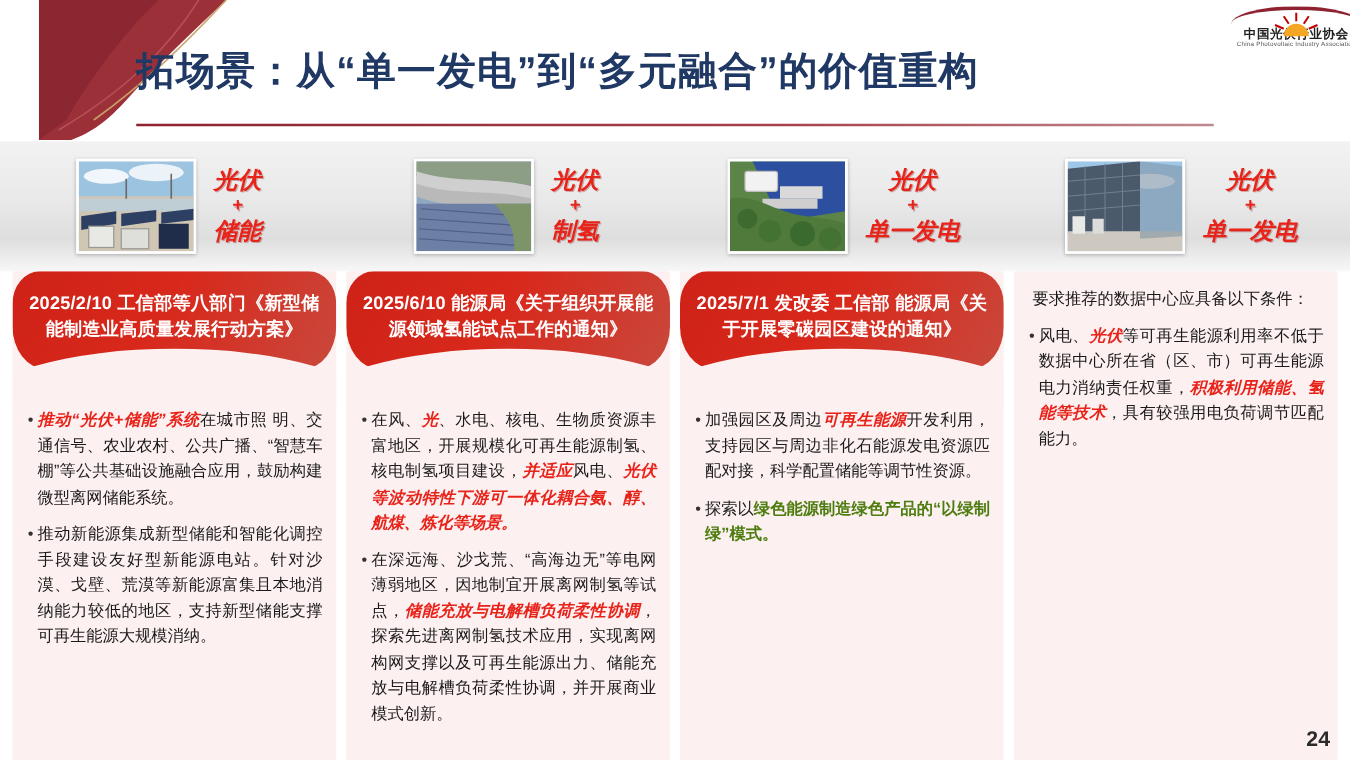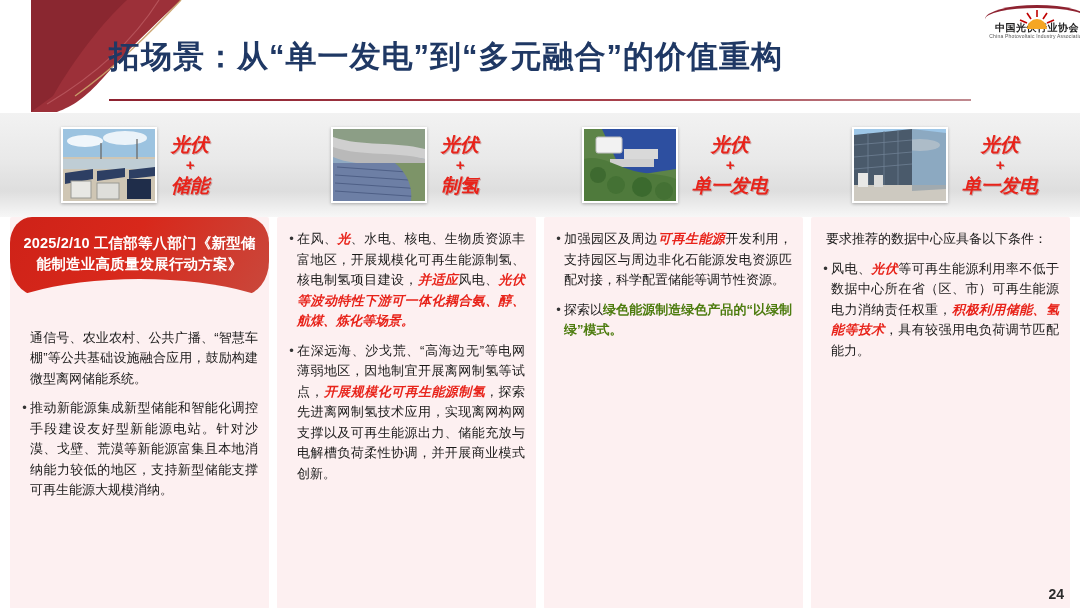--- a/index.html
+++ b/index.html
@@ -146,20 +146,21 @@
     box-sizing: border-box;
   }
   .card {
     flex: 1 1 0;
     position: relative;
     background: #FDF0F1;
     border-radius: 2px;
     overflow: hidden;
     display: flex;
     flex-direction: column;
+    gap: 19px;
   }
   .card-header {
     position: relative;
     min-height: 78px;
     background: linear-gradient(120deg, #CE2218 0%, #D8281B 45%, #C9483C 100%);
     border-radius: 22px 22px 26px 26px / 26px 26px 34px 34px;
     color: #ffffff;
     font-size: 14.5px;
     font-weight: bold;
     line-height: 1.42;
@@ -210,21 +211,21 @@
     flex: 1 1 auto;
     text-align: justify;
   }
   .hl-red { color: #E8231A; font-weight: bold; font-style: italic; }
   .hl-green { color: #4d7c0f; font-weight: bold; }
 
   .page-number {
     position: absolute;
     right: 16px;
     bottom: 6px;
-    font-size: 14px;
+    font-size: 17px;
     font-weight: bold;
     color: #2b2b2b;
   }
 </style>
 </head>
 <body>
 
 <div class="header">
 
   <div class="corner-swoosh">
@@ -375,36 +376,38 @@
           </div>
           <div class="bullet">
             <span class="dot">•</span>
             <span class="txt"><span>推动新能源集成新型储能和智能化调控手段建设友好型新能源电站。针对沙漠、戈壁、荒漠等新能源富集且本地消纳能力较低的地区，支持新型储能支撑可再生能源大规模消纳。</span></span>
           </div>
         </div>
     </div>
   </div>
 
   <div class="card">
+    <div class="card-header">2025/6/10  能源局《关于组织开展能源领域氢能试点工作的通知》</div>
     <div class="card-body">
 
       <div>
           <div class="bullet">
             <span class="dot">•</span>
             <span class="txt"><span>在风、</span><span class="hl-red">光</span><span>、水电、核电、生物质资源丰富地区，开展规模化可再生能源制氢、核电制氢项目建设，</span><span class="hl-red">并适应</span><span>风电、</span><span class="hl-red">光伏等波动特性下游可一体化耦合氨、醇、航煤、炼化等场景。</span></span>
           </div>
           <div class="bullet">
             <span class="dot">•</span>
-            <span class="txt"><span>在深远海、沙戈荒、“高海边无”等电网薄弱地区，因地制宜开展离网制氢等试点，</span><span class="hl-red">开展规模化可再生能源制氢</span><span>，探索先进离网制氢技术应用，实现离网构网支撑以及可再生能源出力、储能充放与电解槽负荷柔性协调，并开展商业模式创新。</span></span>
+            <span class="txt"><span>在深远海、沙戈荒、“高海边无”等电网薄弱地区，因地制宜开展离网制氢等试点，</span><span class="hl-red">储能充放与电解槽负荷柔性协调</span><span>，探索先进离网制氢技术应用，实现离网构网支撑以及可再生能源出力、储能充放与电解槽负荷柔性协调，并开展商业模式创新。</span></span>
           </div>
         </div>
     </div>
   </div>
 
   <div class="card">
+    <div class="card-header">2025/7/1 发改委 工信部 能源局《关于开展零碳园区建设的通知》</div>
     <div class="card-body">
 
       <div>
           <div class="bullet">
             <span class="dot">•</span>
             <span class="txt"><span>加强园区及周边</span><span class="hl-red">可再生能源</span><span>开发利用，支持园区与周边非化石能源发电资源匹配对接，科学配置储能等调节性资源。</span></span>
           </div>
           <div class="bullet">
             <span class="dot">•</span>
             <span class="txt"><span>探索以</span><span class="hl-green">绿色能源制造绿色产品的“以绿制绿”模式。</span></span>

